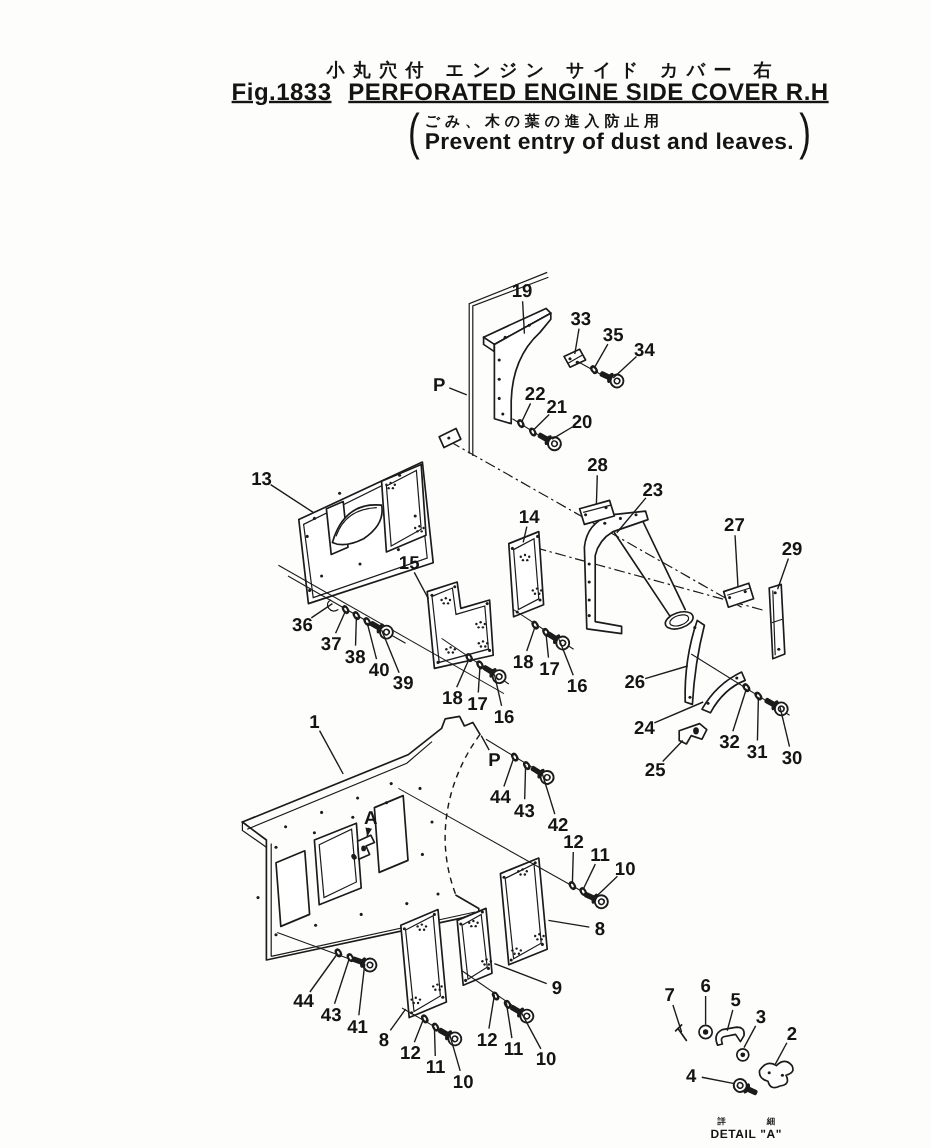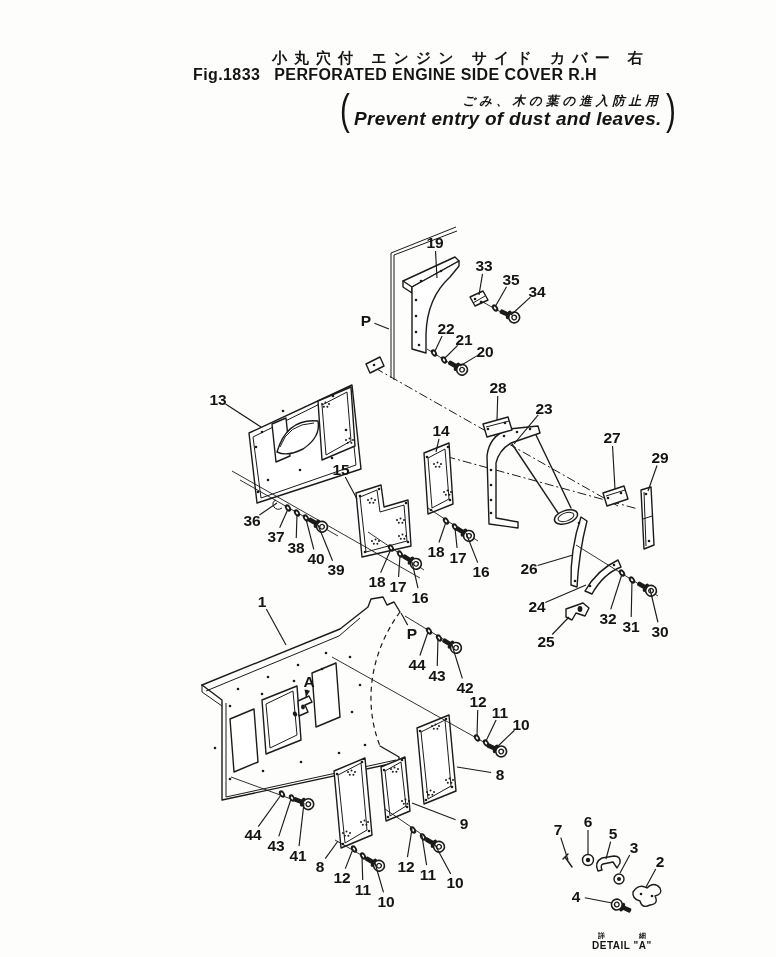--- a/index.html
+++ b/index.html
@@ -3,25 +3,25 @@
 <meta charset="utf-8">
 <style>
   html,body{margin:0;padding:0;}
   .page{
     position:relative;width:776px;height:957px;
     background:#fdfdfb;overflow:hidden;
     font-family:"Liberation Sans",sans-serif;color:#1b1b1b;
   }
   .hdr{position:absolute;white-space:nowrap;color:#141414;}
   .jp-title{left:272px;top:49px;font-size:15px;font-weight:bold;letter-spacing:7px;text-align:center;}
-  .fig-line{left:193px;top:66px;font-size:16px;font-weight:bold;letter-spacing:.4px;}
+  .fig-line{left:193px;top:66px;font-size:20px;font-weight:bold;letter-spacing:.4px;text-decoration:underline;}
   .fig-no{margin-right:14px;}
   .paren-block{left:338px;top:90px;display:flex;align-items:center;}
   .big-paren{font-size:42px;font-weight:400;line-height:40px;transform:scaleX(.7);}
-  .sub-lines{text-align:right;padding:0 2px;font-style:italic;}
+  .sub-lines{text-align:left;padding:0 2px;}
   .sub-jp{font-size:12.5px;font-weight:bold;letter-spacing:4px;line-height:17px;}
   .sub-en{font-size:19px;font-weight:bold;letter-spacing:.3px;line-height:17px;}
   .detail-label{position:absolute;left:592px;top:932px;text-align:left;color:#141414;}
   .detail-jp{font-size:7px;font-weight:bold;letter-spacing:16px;line-height:8px;margin-left:6px;}
   .detail-en{font-size:10px;font-weight:bold;letter-spacing:.5px;}
   svg{position:absolute;left:0;top:0;}
   .part{fill:#fff;stroke:#1b1b1b;stroke-width:1.4;stroke-linejoin:round;}
   .lineonly{fill:none;stroke:#1b1b1b;stroke-width:1.4;stroke-linejoin:round;stroke-linecap:round;}
   .thin{fill:none;stroke:#1b1b1b;stroke-width:1;}
   .axis{stroke:#1b1b1b;stroke-width:.9;}

